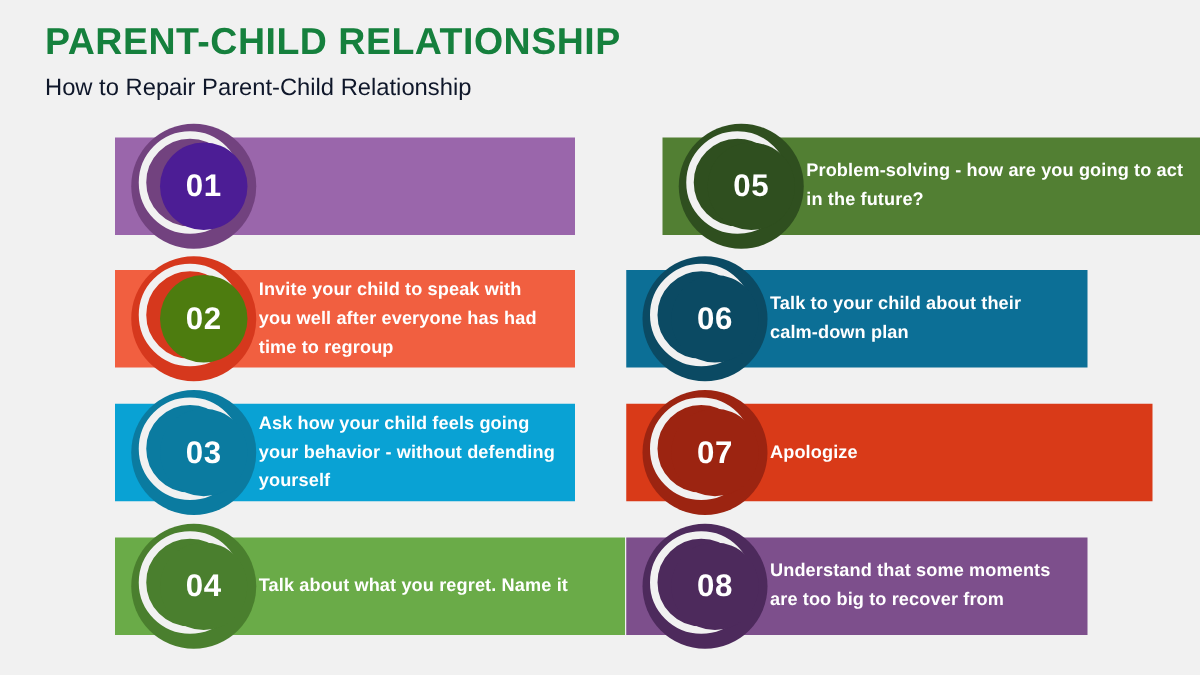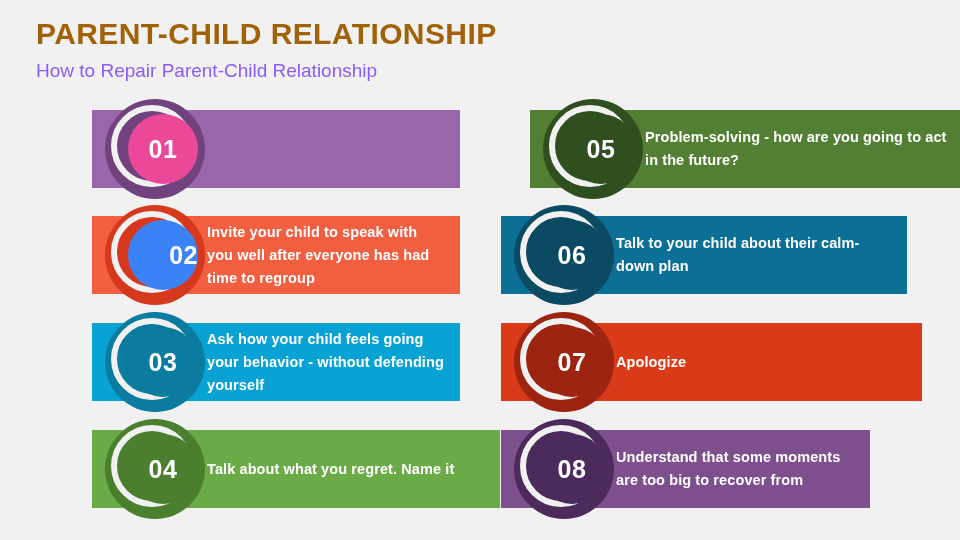--- a/index.html
+++ b/index.html
@@ -26,30 +26,30 @@
   
   #header {
     position: absolute;
     left: 36px;
     top: 16px;
     width: 880px;
   }
   #page-title {
     font-size: 30px;
     font-weight: bold;
-    color: #a16207;
+    color: #15803d;
     letter-spacing: 0.4px;
     line-height: 36px;
     margin: 0;
     white-space: nowrap;
   }
   #page-subtitle {
     font-size: 19px;
     font-weight: normal;
-    color: #8b5cf6;
+    color: #0f172a;
     line-height: 26px;
     margin: 6px 0 0 0;
     white-space: nowrap;
   }
 
   
   .card {
     position: absolute;
     height: 78px;
   }
@@ -132,31 +132,31 @@
     <div id="page-title">PARENT-CHILD RELATIONSHIP</div>
     <div id="page-subtitle">How to Repair Parent-Child Relationship</div>
   </div>
 
   <div id="cards-container">
       <div class="card" style="left: 92px; top: 110px; width: 368px;">
         <div class="card-bar" style="background: rgb(154, 102, 171);"></div>
         <div class="badge">
           <div class="badge-outer" style="background: rgb(114, 66, 127);"></div>
           <div class="badge-ring"></div>
-          <div class="badge-inner" style="background: #ec4899;">
+          <div class="badge-inner" style="background: #4c1d95;">
             <span class="badge-number">01</span>
           </div>
         </div>
       </div>
       <div class="card" style="left: 92px; top: 216px; width: 368px;">
         <div class="card-bar" style="background: rgb(241, 95, 64);"></div>
         <div class="badge">
           <div class="badge-outer" style="background: rgb(214, 56, 29);"></div>
           <div class="badge-ring"></div>
-          <div class="badge-inner" style="background: #3b82f6; justify-content: flex-end;">
+          <div class="badge-inner" style="background: #4d7c0f;">
             <span class="badge-number">02</span>
           </div>
         </div>
         <div class="card-text">
           <span>Invite your child to speak with you well after everyone has had time to regroup</span>
         </div>
       </div>
       <div class="card" style="left: 92px; top: 323px; width: 368px;">
         <div class="card-bar" style="background: rgb(9, 162, 212);"></div>
         <div class="badge">
@@ -189,21 +189,21 @@
           <div class="badge-outer" style="background: rgb(47, 79, 31);"></div>
           <div class="badge-ring"></div>
           <div class="badge-inner" style="background: rgb(47, 79, 31);">
             <span class="badge-number">05</span>
           </div>
         </div>
         <div class="card-text">
           <span>Problem-solving - how are you going to act in the future?</span>
         </div>
       </div>
-      <div class="card" style="left: 501px; top: 216px; width: 406px;">
+      <div class="card" style="left: 501px; top: 216px; width: 369px;">
         <div class="card-bar" style="background: rgb(12, 111, 150);"></div>
         <div class="badge">
           <div class="badge-outer" style="background: rgb(11, 74, 99);"></div>
           <div class="badge-ring"></div>
           <div class="badge-inner" style="background: rgb(11, 74, 99);">
             <span class="badge-number">06</span>
           </div>
         </div>
         <div class="card-text">
           <span>Talk to your child about their calm-down plan</span>

